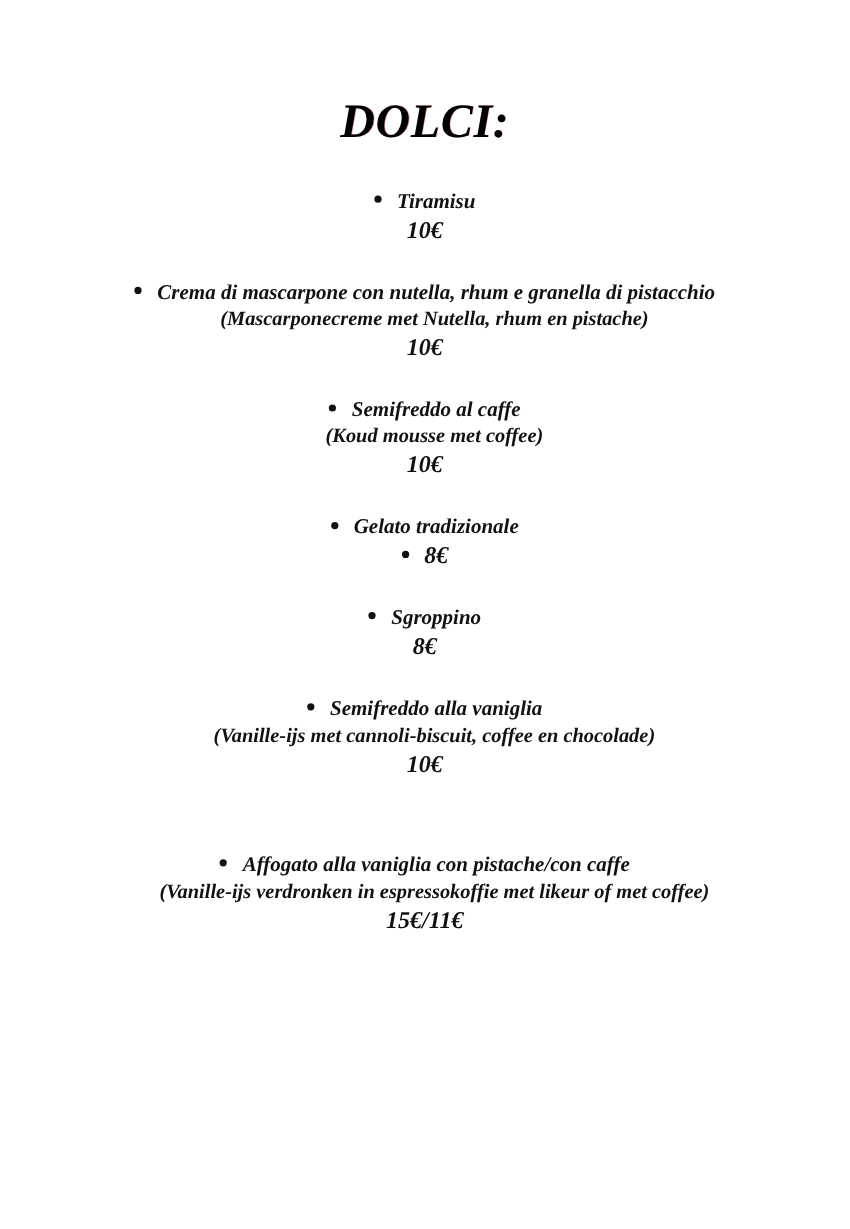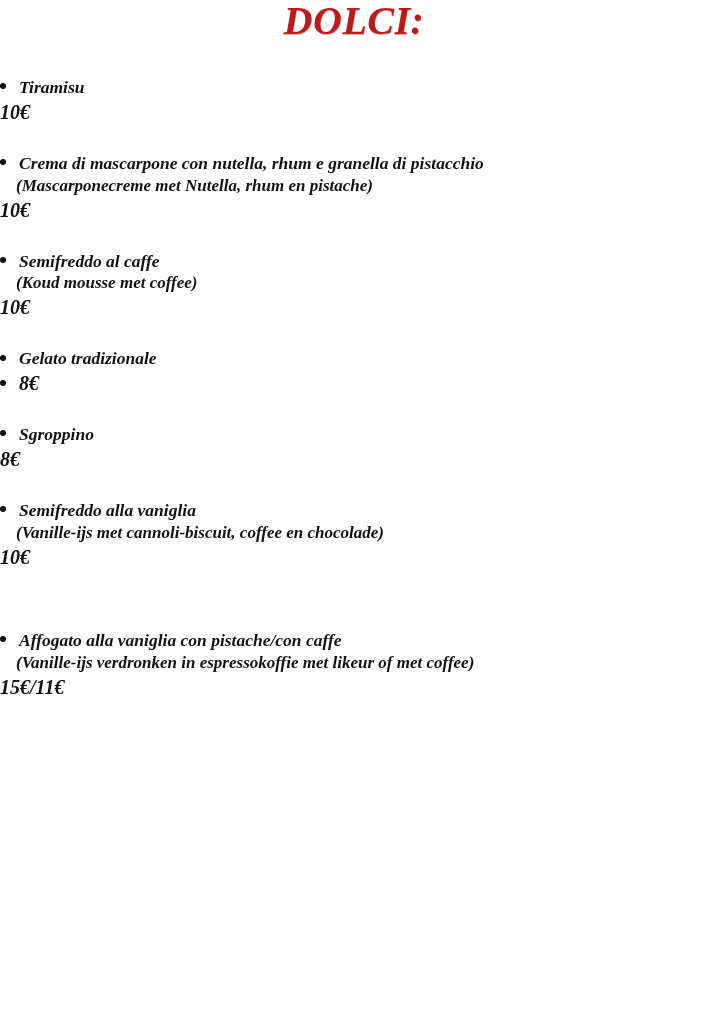--- a/index.html
+++ b/index.html
@@ -23,35 +23,36 @@
     box-sizing: border-box;
   }
 
   .menu-title {
     text-align: center;
     font-family: "Liberation Serif", "DejaVu Serif", serif;
     font-style: italic;
     font-weight: bold;
     font-size: 40px;
     letter-spacing: 0.5px;
-    color: #b91c1c;
+    color: #000000;
     margin: 0;
+    padding-top: 80px;
     line-height: 1.05;
     text-shadow: 0.5px 0.5px 0 rgba(190,20,20,0.35);
   }
 
   .menu-body {
     margin: 0;
     padding: 0;
     list-style: none;
     margin-top: 34px;
   }
 
   .menu-item {
-    text-align: left;
+    text-align: center;
     margin: 0;
     padding: 0;
   }
 
   
   .menu-item + .menu-item {
     margin-top: 27px;
   }
   .menu-item.extra-gap {
     margin-top: 59px;

